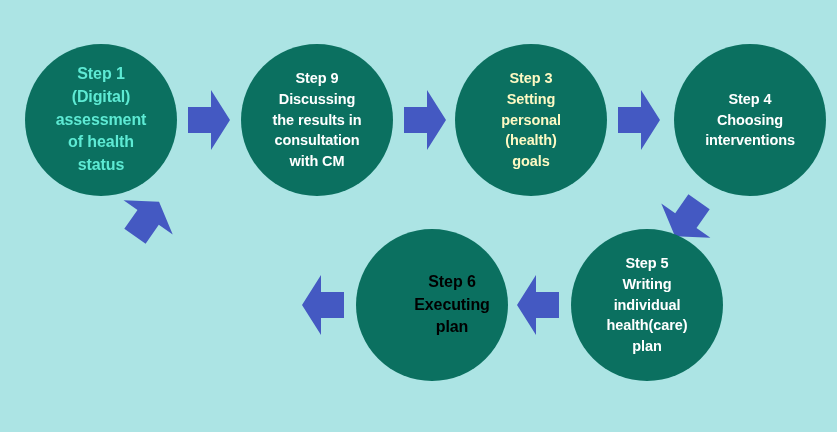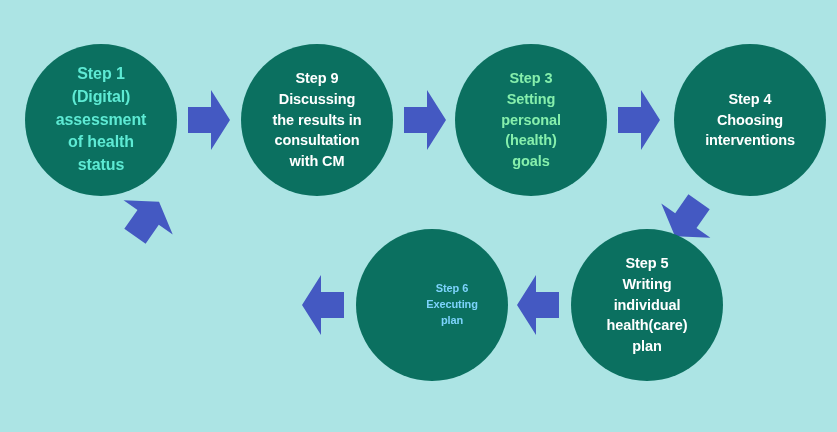--- a/index.html
+++ b/index.html
@@ -95,36 +95,36 @@
 status</div>
     </div>
     <div class="node" style="left: 241px; top: 44px; width: 152px; height: 152px; background: rgb(11, 112, 96);">
       <div class="node-label" style="color: rgb(255, 255, 255); font-size: 14.5px;">Step 9
 Discussing
 the results in
 consultation
 with CM</div>
     </div>
     <div class="node" style="left: 455px; top: 44px; width: 152px; height: 152px; background: rgb(11, 112, 96);">
-      <div class="node-label" style="color: #86efac; font-size: 14.5px;">Step 3
+      <div class="node-label" style="color: #fef9c3; font-size: 14.5px;">Step 3
 Setting
 personal
 (health)
 goals</div>
     </div>
     <div class="node" style="left: 674px; top: 44px; width: 152px; height: 152px; background: rgb(11, 112, 96);">
       <div class="node-label" style="color: rgb(255, 255, 255); font-size: 14.5px;">Step 4
 Choosing
 interventions</div>
     </div>
     <div class="node" style="left: 571px; top: 229px; width: 152px; height: 152px; background: rgb(11, 112, 96);">
       <div class="node-label" style="color: rgb(255, 255, 255); font-size: 14.5px;">Step 5
 Writing
 individual
 health(care)
 plan</div>
     </div>
     <div class="node" style="left: 356px; top: 229px; width: 152px; height: 152px; background: rgb(11, 112, 96);">
-      <div class="node-label" style="color: #7dd3fc; font-size: 11px; margin-left: 40px;">Step 6
+      <div class="node-label" style="color: #000000; font-size: 16px; margin-left: 40px;">Step 6
 Executing
 plan</div>
     </div>
   </div>
 
 </body></html>

